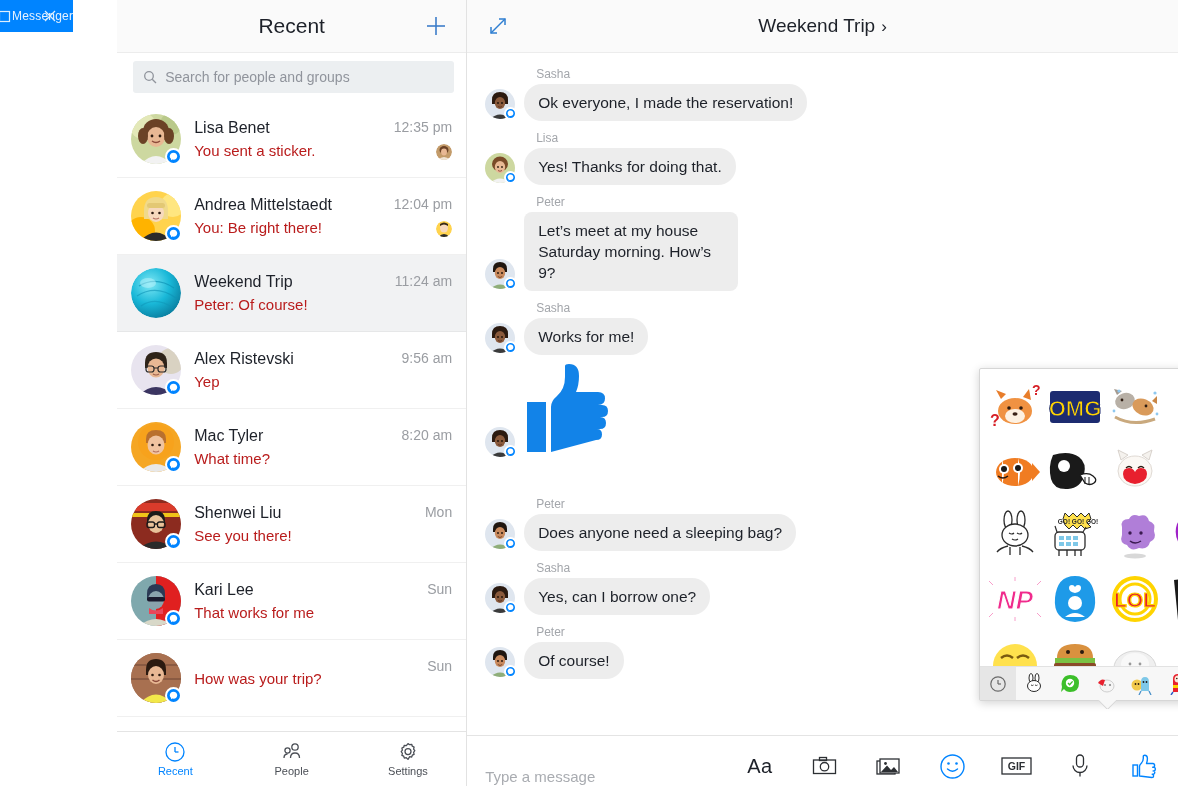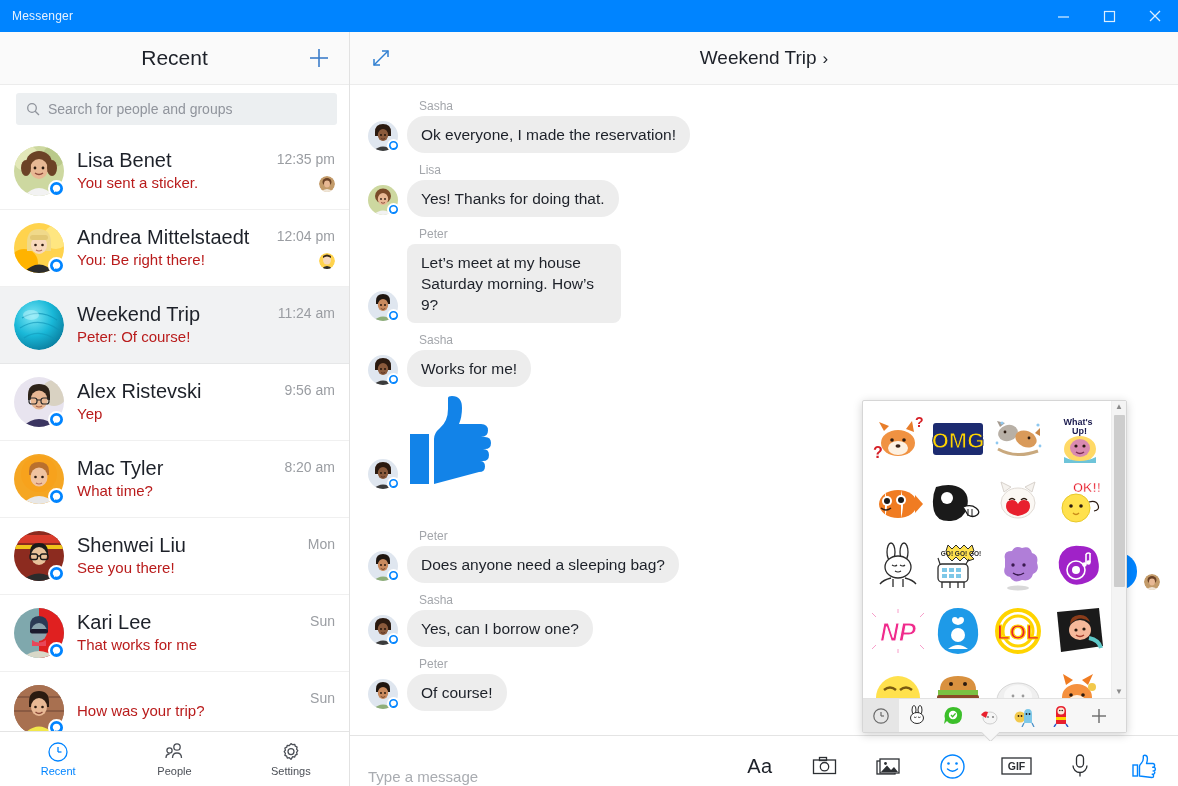--- a/index.html
+++ b/index.html
@@ -1,39 +1,39 @@
 <!DOCTYPE html>
 <html><head>
 <meta charset="utf-8">
 <style>
   * { box-sizing: border-box; margin: 0; padding: 0; }
   html, body {
     width: 1178px; height: 786px;
     font-family: "Liberation Sans", sans-serif;
     overflow: hidden; background: #fff;
   }
-  .app { position: relative; width: 1178px; height: 786px; display: flex; flex-direction: column; }
+  .app { position: relative; width: 1178px; height: 786px; display: flex; flex-direction: row; }
 
   
   .titlebar {
     height: 32px; background: #0084ff; flex: 0 0 32px;
     display: flex; align-items: center; position: relative;
   }
   .titlebar-title {
     color: #e6f2ff; font-size: 12px; padding-left: 12px; letter-spacing: .2px;
   }
   .win-controls { position: absolute; right: 0; top: 0; height: 32px; display: flex; }
   .win-btn {
     width: 46px; height: 32px; display: flex; align-items: center; justify-content: center;
     color: #dbeeff;
   }
   .win-btn svg { display: block; }
 
   
-  .body { flex: 1; display: flex; min-height: 0; }
+  .body { flex: 1; display: flex; min-height: 0; margin-left: 44px; }
 
   
   .sidebar {
     width: 350px; flex: 0 0 350px; background: #fff;
     border-right: 1px solid #e2e2e2; display: flex; flex-direction: column; min-height: 0;
   }
   .sidebar-header {
     height: 53px; flex: 0 0 53px; display: flex; align-items: center;
     justify-content: center; position: relative; border-bottom: 1px solid #ececec;
     background: #fafafa;
@@ -64,21 +64,21 @@
   .avatar {
     width: 50px; height: 50px; border-radius: 50%; overflow: hidden; position: relative;
   }
   .badge-msgr {
     position: absolute; right: -1px; bottom: -1px; width: 17px; height: 17px;
     border-radius: 50%; background: #0084ff; border: 2px solid #fff;
     display: flex; align-items: center; justify-content: center;
   }
   .conv-mid { flex: 1; min-width: 0; }
   .conv-name {
-    font-size: 20px; color: #1d2129; line-height: 22px;
+    font-size: 16px; color: #1d2129; line-height: 22px;
     white-space: nowrap; overflow: hidden; text-overflow: ellipsis;
   }
   .conv-snippet {
     font-size: 15px; color: #b91c1c; line-height: 21px; margin-top: 1px;
     white-space: nowrap; overflow: hidden; text-overflow: ellipsis;
   }
   .conv-right {
     display: flex; flex-direction: column; align-items: flex-end;
     justify-content: center; gap: 9px; flex: 0 0 auto;
   }

